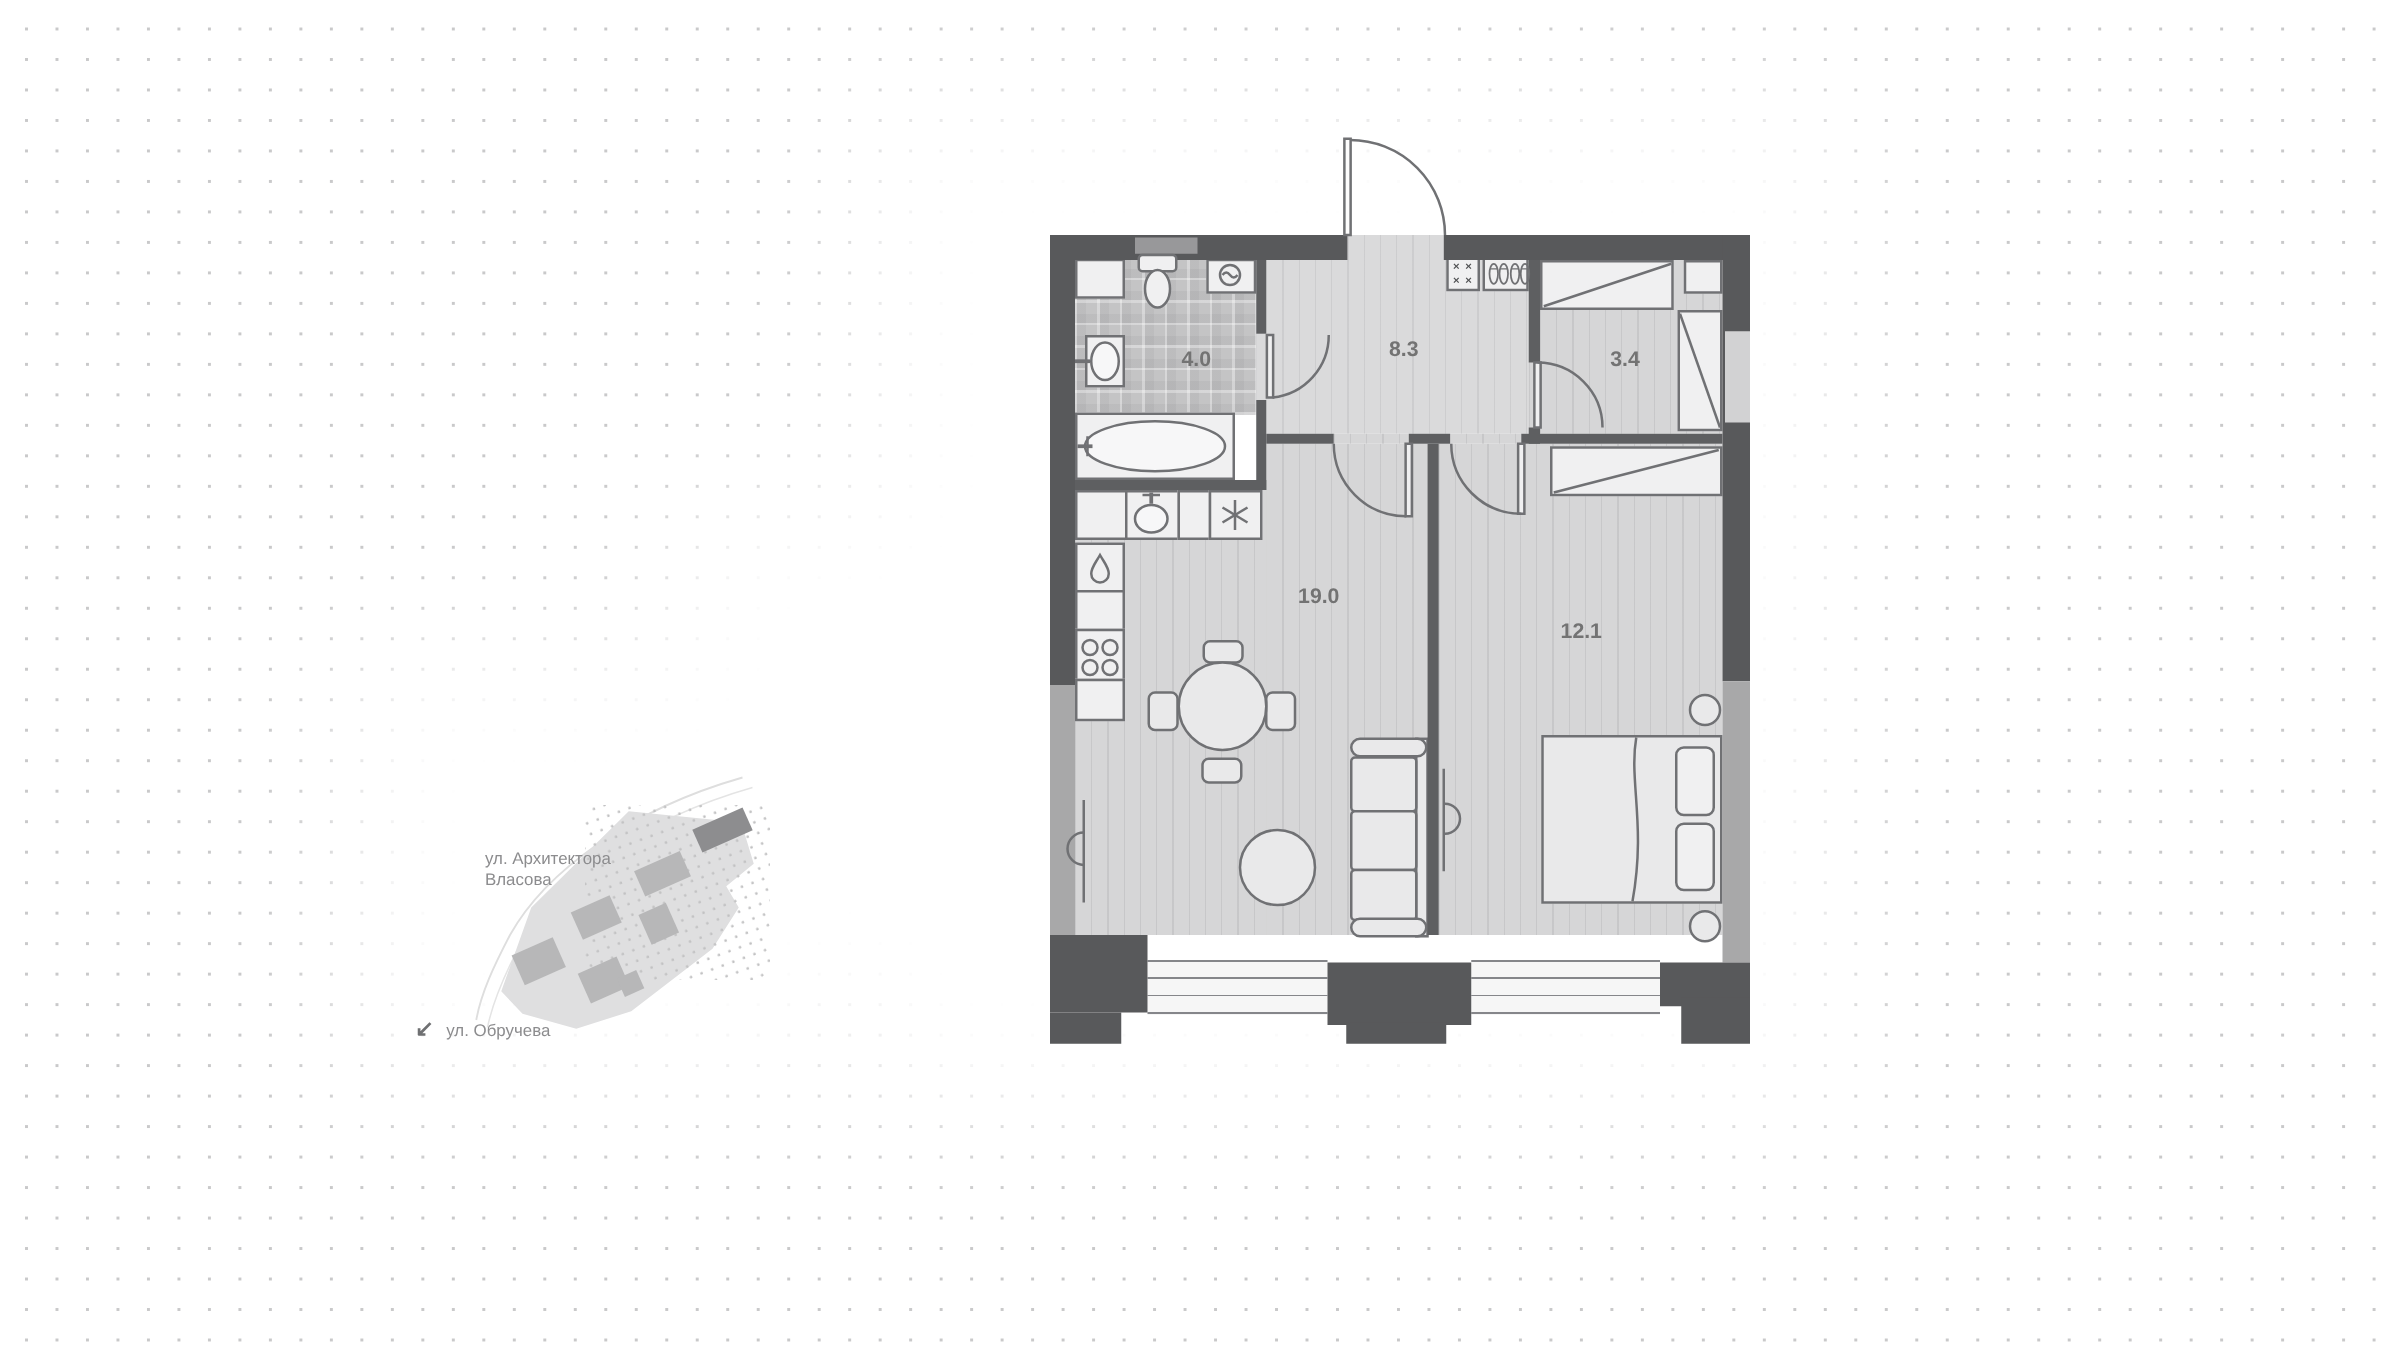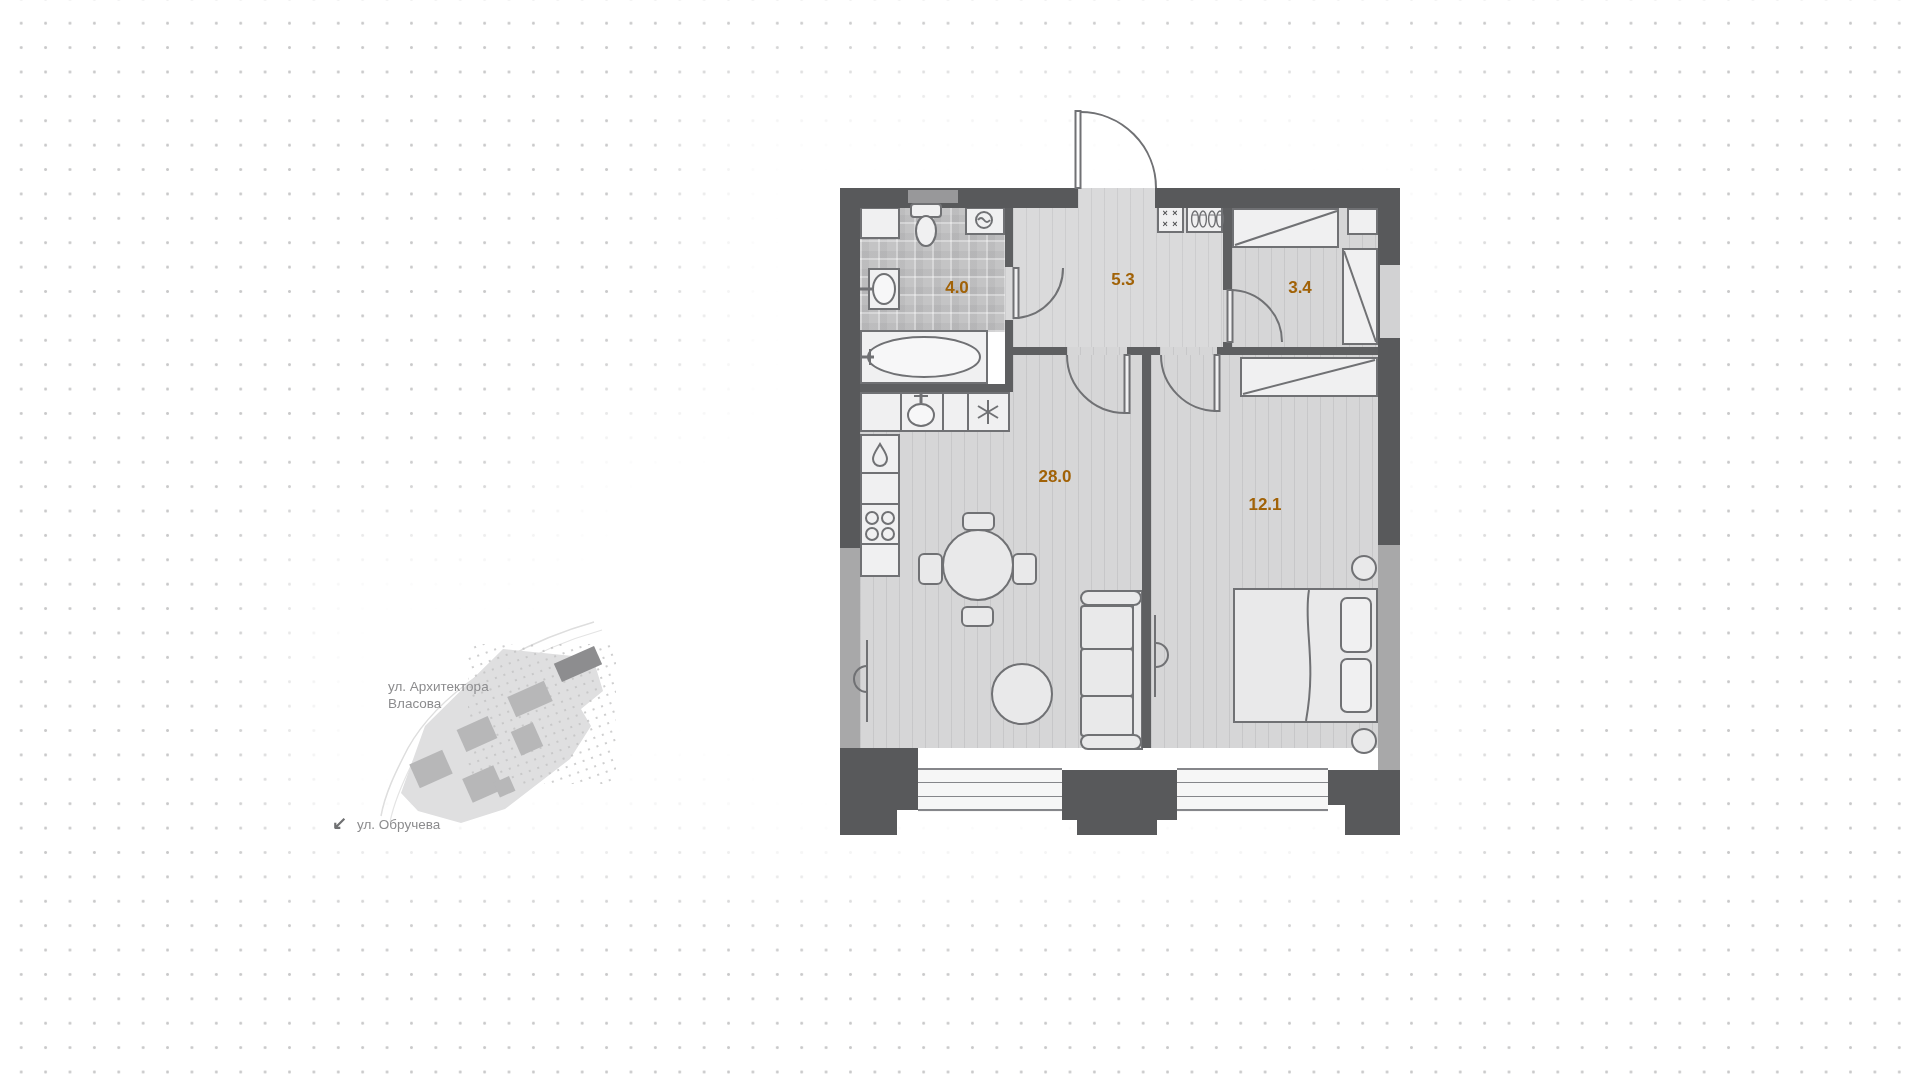--- a/index.html
+++ b/index.html
@@ -22,21 +22,21 @@
       repeating-linear-gradient(0deg,rgba(90,90,95,.07) 0 9px,transparent 9px 18px);}
   
   .wd{background:#58595b;}  .wm{background:#a8a8a9;}  .wp{background:#5e5f61;}
   .wlite{background:#d2d2d3;}
   
   .box{background:#f0f0f1;border:2px solid #707174;box-sizing:border-box;}
   .furn{background:#e9e9ea;border:2px solid #707174;box-sizing:border-box;}
   .circle{border-radius:50%;}
   .winH{background:#f6f6f6;
     background-image:repeating-linear-gradient(180deg,#85868a 0 1.5px,transparent 1.5px 13.8px);}
-  .rlabel{font-size:17px;font-weight:700;color:#a16207;transform:translate(-50%,-50%);
+  .rlabel{font-size:17px;font-weight:700;color:#737373;transform:translate(-50%,-50%);
     white-space:nowrap;z-index:9;}
   .hooks{font-size:9px;font-weight:700;line-height:11px;color:#4f5052;letter-spacing:1px;
     white-space:pre-line;display:flex;align-items:center;justify-content:center;text-align:center;}
   .mtext{font-size:13.5px;color:#8c8c8e;line-height:17px;}
   .marrow{font-size:18px;color:#6f7072;font-weight:700;}
   svg{overflow:visible;}
 </style>
 </head>
 <body>
 
@@ -217,23 +217,23 @@
       </g>
 
       <path d="M469,402 c-6,35 8,70 -3,131"></path>
 
       <path d="M27,478 a13,13 0 0 0 0,26"></path>
       <path d="M316,455 a12,12 0 0 1 0,24"></path>
     </g>
   </svg>
 
   <div class="abs rlabel" style="left:117px;top:100px;">4.0</div>
-  <div class="abs rlabel" style="left:283px;top:92px;">5.3</div>
+  <div class="abs rlabel" style="left:283px;top:92px;">8.3</div>
   <div class="abs rlabel" style="left:460px;top:100px;">3.4</div>
-  <div class="abs rlabel" style="left:215px;top:289px;">28.0</div>
+  <div class="abs rlabel" style="left:215px;top:289px;">19.0</div>
   <div class="abs rlabel" style="left:425px;top:317px;">12.1</div>
 </div>
 
 <div class="abs" style="left:318px;top:616px;width:316px;height:236px;text-decoration:underline;">
   <svg width="316" height="236" viewBox="0 0 316 236">
     <defs>
       <pattern id="mapdots" width="9" height="9" patternUnits="userSpaceOnUse" patternTransform="rotate(-20)">
         <circle cx="2" cy="2" r="1.1" fill="#c2c2c3"></circle>
       </pattern>
     </defs>

